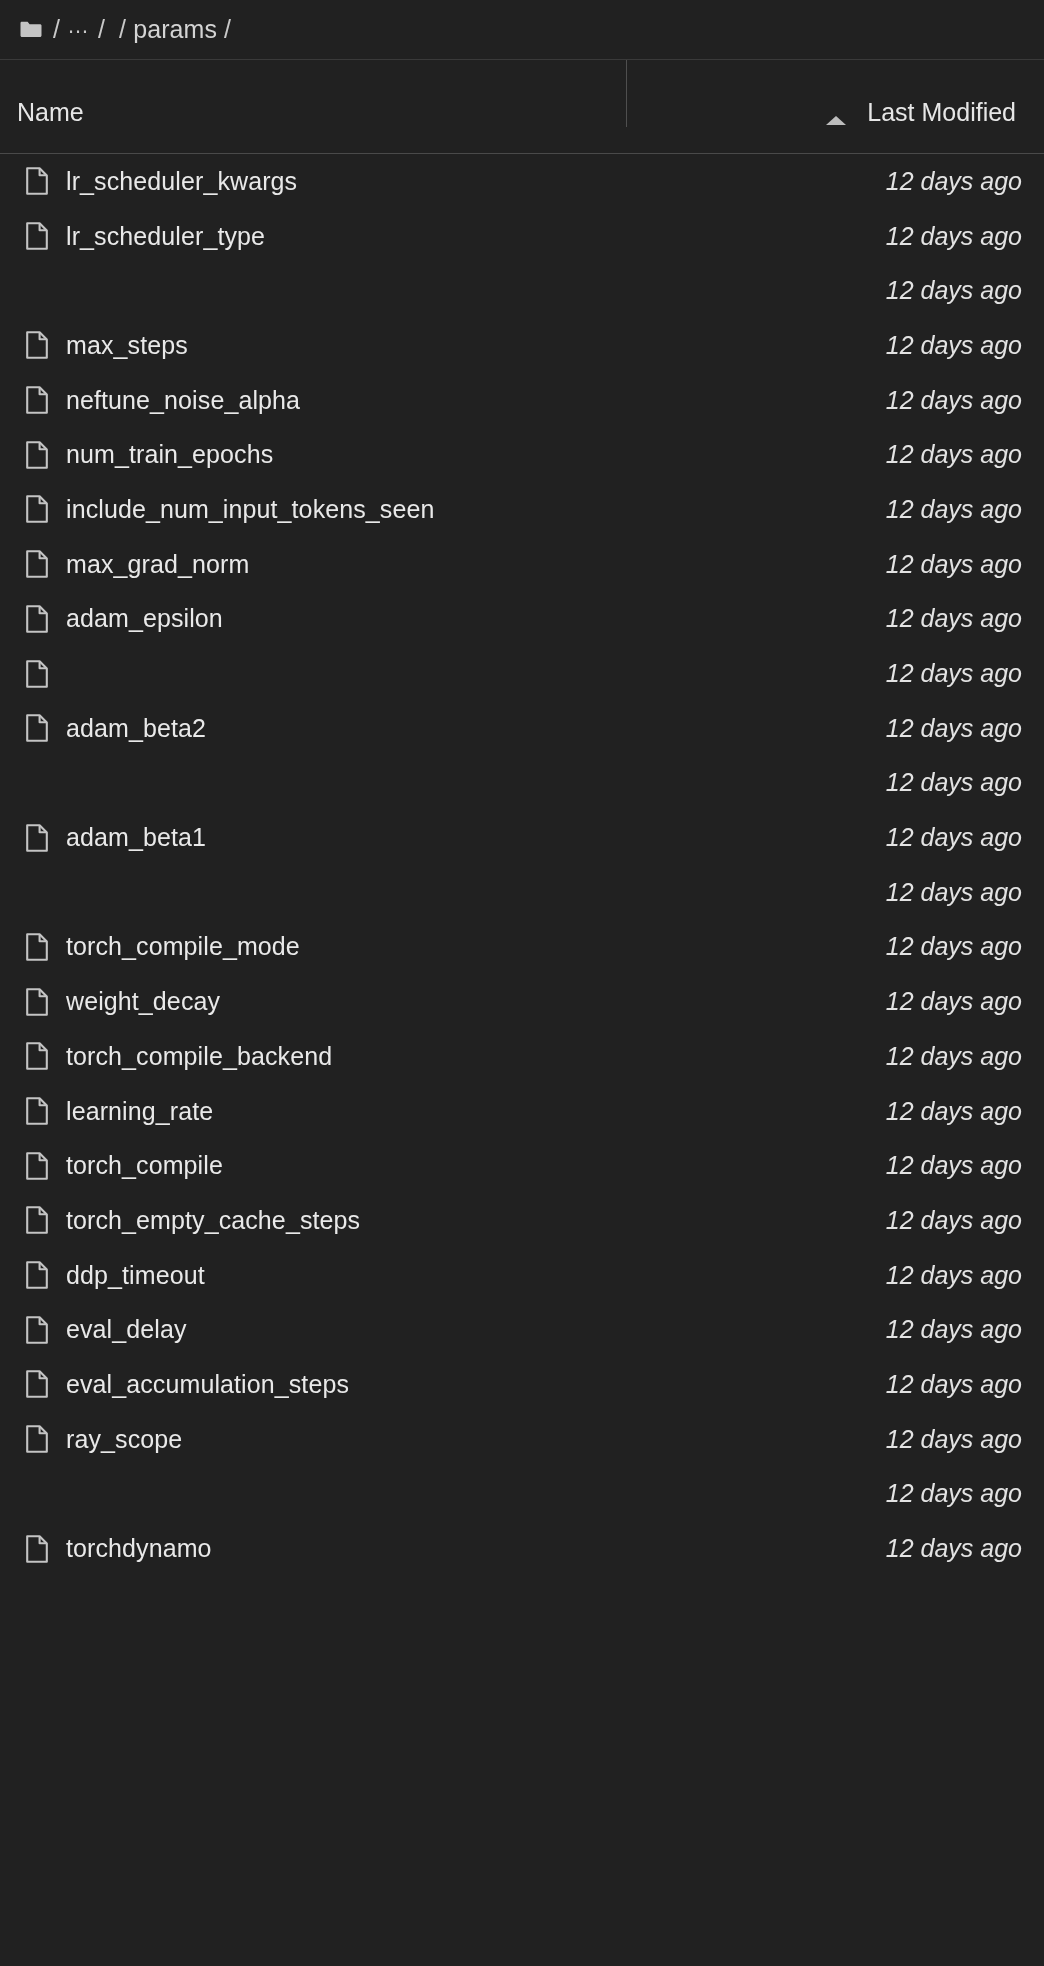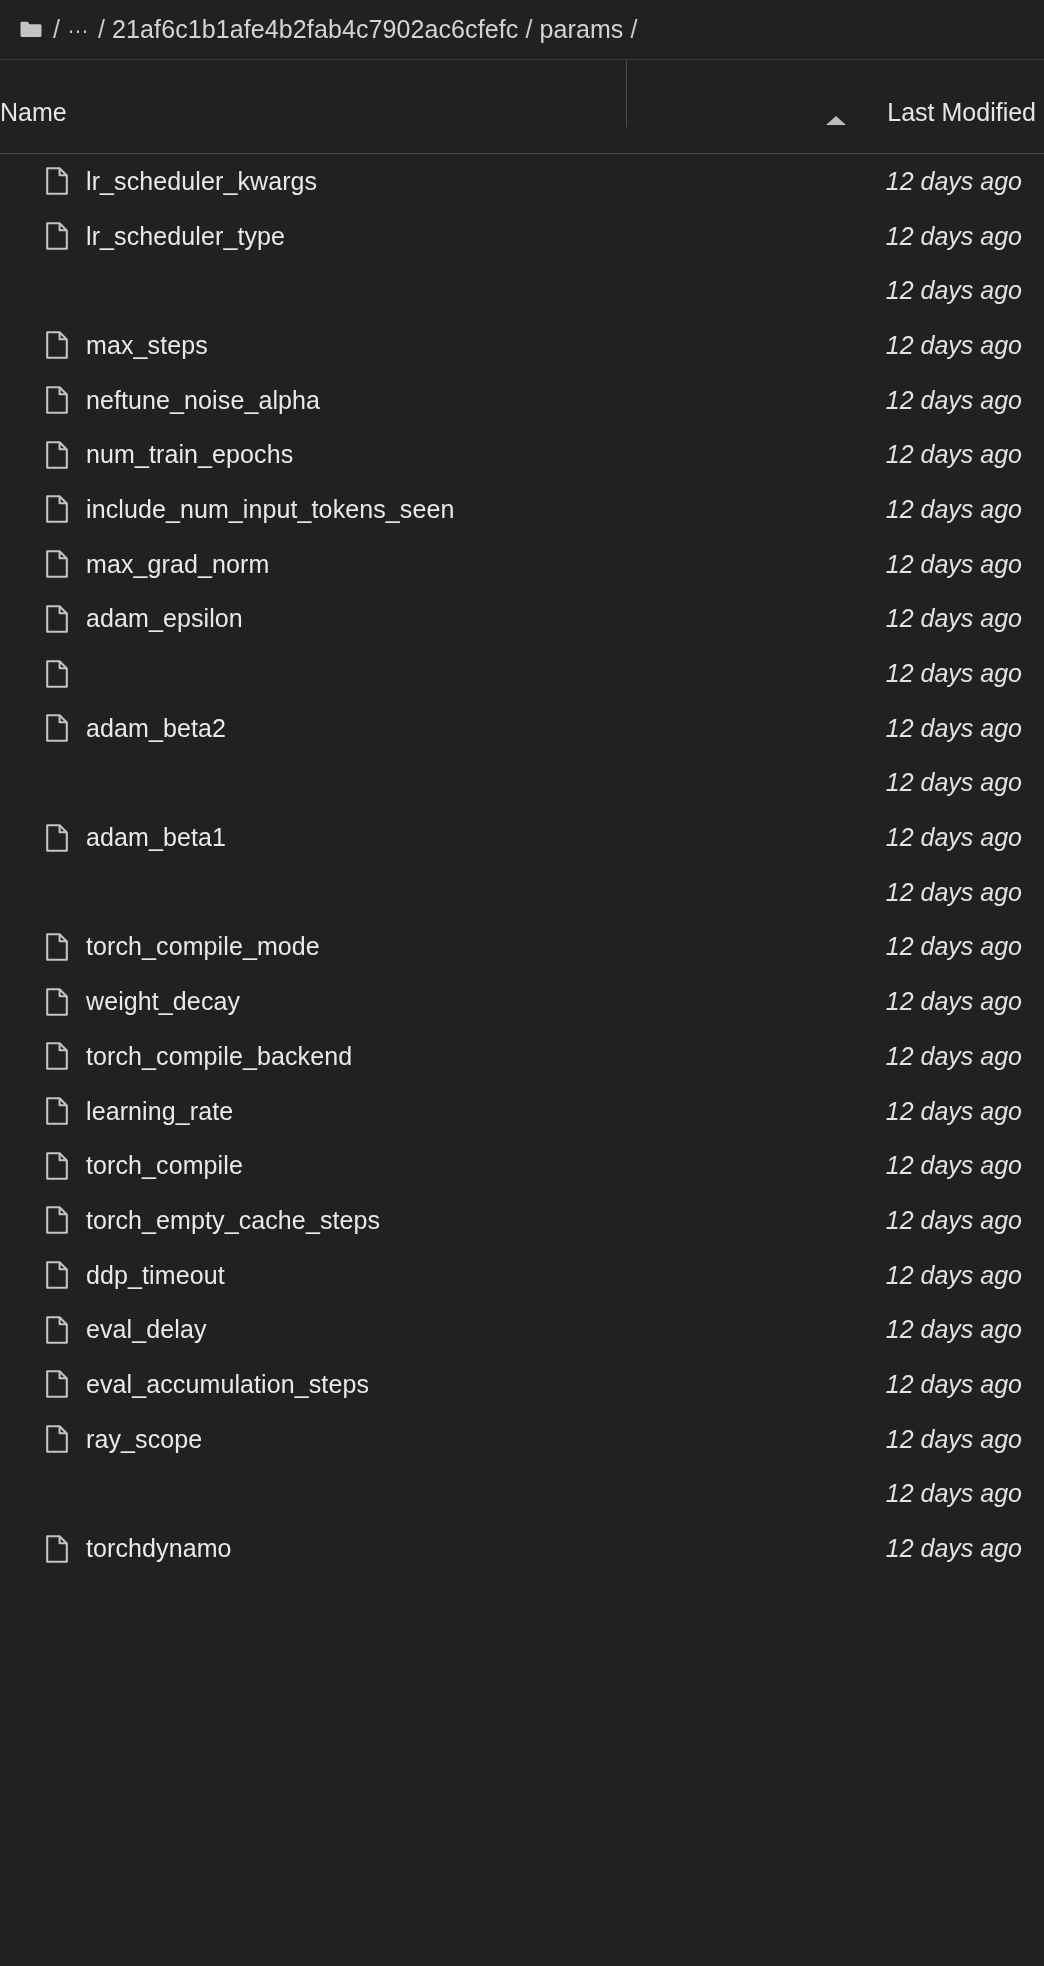--- a/index.html
+++ b/index.html
@@ -65,30 +65,30 @@
     display: flex;
     align-items: flex-start;
     background: #212121;
     border-bottom: 1px solid #4a4a4a;
     box-sizing: border-box;
     position: relative;
   }
   .col-name {
     width: 626px;
     box-sizing: border-box;
-    padding: 38px 0 0 0;
+    padding: 38px 0 0 17px;
     font-size: 25px;
     color: #e6e6e6;
     cursor: pointer;
   }
   .col-modified {
     flex: 1;
     box-sizing: border-box;
     border-left: 1px solid #4f4f4f;
-    padding: 38px 8px 0 0;
+    padding: 38px 28px 0 0;
     text-align: right;
     font-size: 25px;
     color: #e6e6e6;
     position: relative;
     cursor: pointer;
   }
   .sort-caret {
     position: absolute;
     left: 50%;
     transform: translateX(-50%);
@@ -96,21 +96,20 @@
     width: 0;
     height: 0;
     border-left: 10px solid transparent;
     border-right: 10px solid transparent;
     border-bottom: 9px solid #bdbdbd;
   }
 
   
   .file-list {
     background: #212121;
-    padding-left: 20px;
   }
   .file-row {
     height: 54.7px;
     display: flex;
     align-items: center;
     box-sizing: border-box;
     cursor: pointer;
   }
   .cell-name {
     width: 626px;
@@ -151,21 +150,20 @@
 
 <div class="breadcrumb-bar">
   <span class="folder-icon crumb-link">
     <svg viewBox="0 0 22 17" width="22" height="17" aria-hidden="true">
       <path d="M0.5 2.2 C0.5 1.3 1.2 0.8 2 0.8 L7.6 0.8 L9.6 3.2 L20 3.2 C20.8 3.2 21.5 3.8 21.5 4.6 L21.5 14.6 C21.5 15.4 20.8 16.1 20 16.1 L2 16.1 C1.2 16.1 0.5 15.4 0.5 14.6 Z" fill="#c4c4c4"></path>
     </svg>
   </span>
   <span class="crumb sep">/</span>
   <span class="crumb ellipsis crumb-link">…</span>
   <span class="crumb sep">/</span>
-  <span class="crumb crumb-link">21af6c1b1afe4b2fab4c7902ac6cfefc</span>
   <span class="crumb sep">/</span>
   <span class="crumb crumb-link">params</span>
   <span class="crumb sep">/</span>
 </div>
 
 <div class="table-header">
   <div class="col-name">
     <span>Name</span>
   </div>
   <div class="col-modified">

